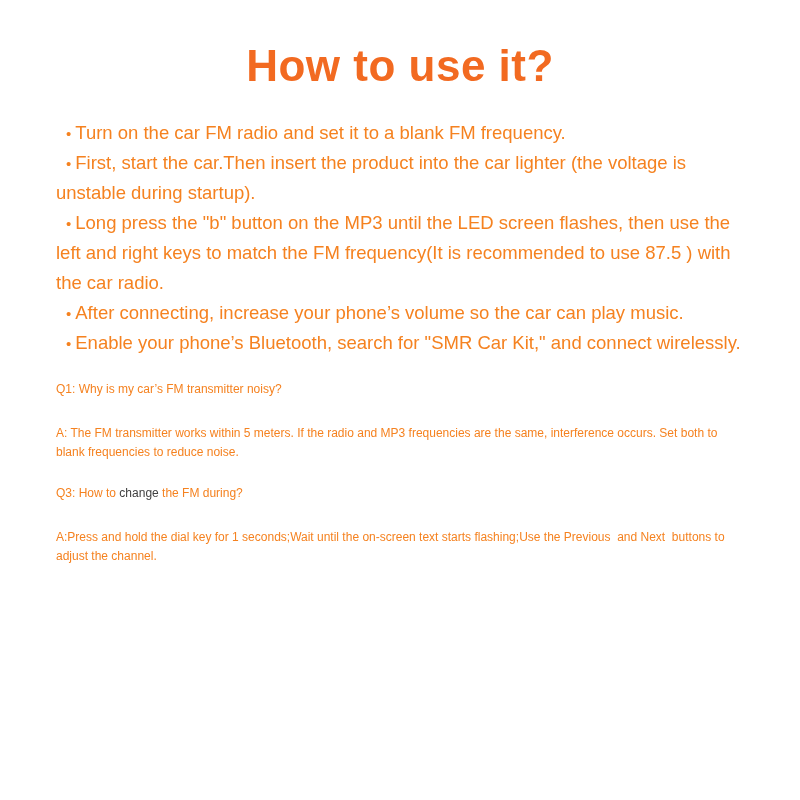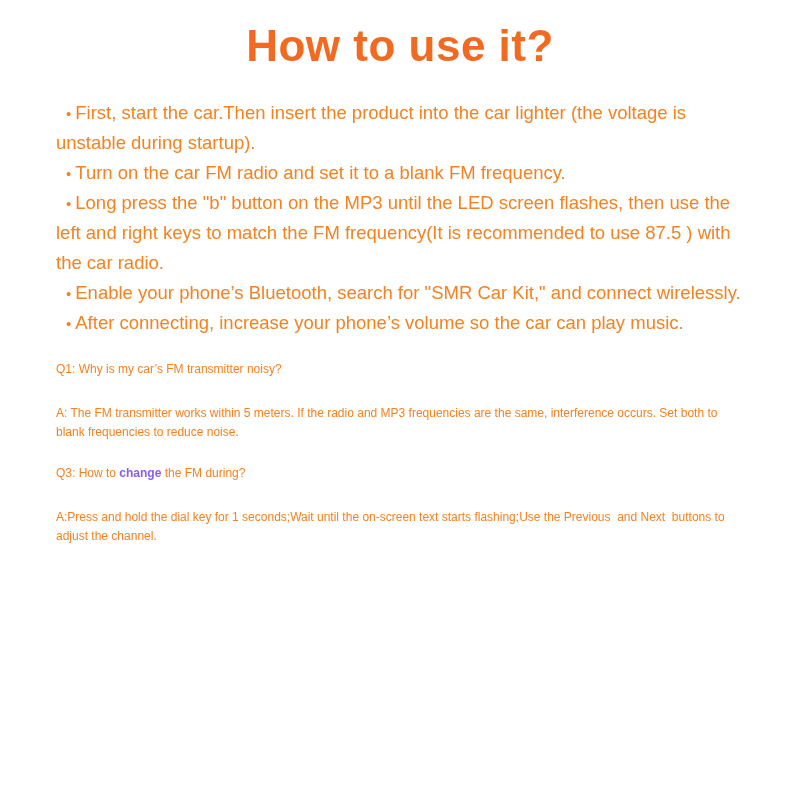--- a/index.html
+++ b/index.html
@@ -12,21 +12,21 @@
     background: #ffffff;
     font-family: "Liberation Sans", sans-serif;
     color: #f47a20;
     overflow: hidden;
   }
   .page {
     width: 800px;
     height: 800px;
     position: relative;
     box-sizing: border-box;
-    padding: 14px 56px 0 56px;
+    padding: 34px 56px 0 56px;
   }
   .title {
     text-align: center;
     font-size: 44px;
     font-weight: bold;
     color: #f26a21;
     letter-spacing: 0.5px;
     margin: 8px 0 28px 0;
     line-height: 1.1;
   }
@@ -54,46 +54,46 @@
   .faq-q, .faq-a {
     font-size: 12px;
     line-height: 1.58;
     color: #f58220;
   }
   .faq-a {
     white-space: pre-wrap;
     margin-top: 25px;
   }
   .hl {
-    color: #8b5cf6;
-    font-weight: bold;
+    color: #404040;
+    font-weight: normal;
   }
 </style>
 </head>
 <body>
 
 <div class="page">
 
   <div class="title">How to use it?</div>
 
   <div class="bullets">
     <div class="bullet-line">
-      <span class="dot">•</span><span>First, start the car.Then insert the product into the car lighter (the voltage is unstable during startup).</span>
+      <span class="dot">•</span><span>Turn on the car FM radio and set it to a blank FM frequency.</span>
     </div>
     <div class="bullet-line">
-      <span class="dot">•</span><span>Turn on the car FM radio and set it to a blank FM frequency.</span>
+      <span class="dot">•</span><span>First, start the car.Then insert the product into the car lighter (the voltage is unstable during startup).</span>
     </div>
     <div class="bullet-line">
       <span class="dot">•</span><span>Long press the "b" button on the MP3 until the LED screen flashes, then use the left and right keys to match the FM frequency(It is recommended to use 87.5 ) with the car radio.</span>
     </div>
     <div class="bullet-line">
-      <span class="dot">•</span><span>Enable your phone’s Bluetooth, search for "SMR Car Kit," and connect wirelessly.</span>
+      <span class="dot">•</span><span>After connecting, increase your phone’s volume so the car can play music.</span>
     </div>
     <div class="bullet-line">
-      <span class="dot">•</span><span>After connecting, increase your phone’s volume so the car can play music.</span>
+      <span class="dot">•</span><span>Enable your phone’s Bluetooth, search for "SMR Car Kit," and connect wirelessly.</span>
     </div>
   </div>
 
   <div class="faq">
 
     <div class="faq-block">
       <div class="faq-q">Q1: Why is my car’s FM transmitter noisy?</div>
       <div class="faq-a">A: The FM transmitter works within 5 meters. If the radio and MP3 frequencies are the same, interference occurs. Set both to blank frequencies to reduce noise.</div>
     </div>
 

